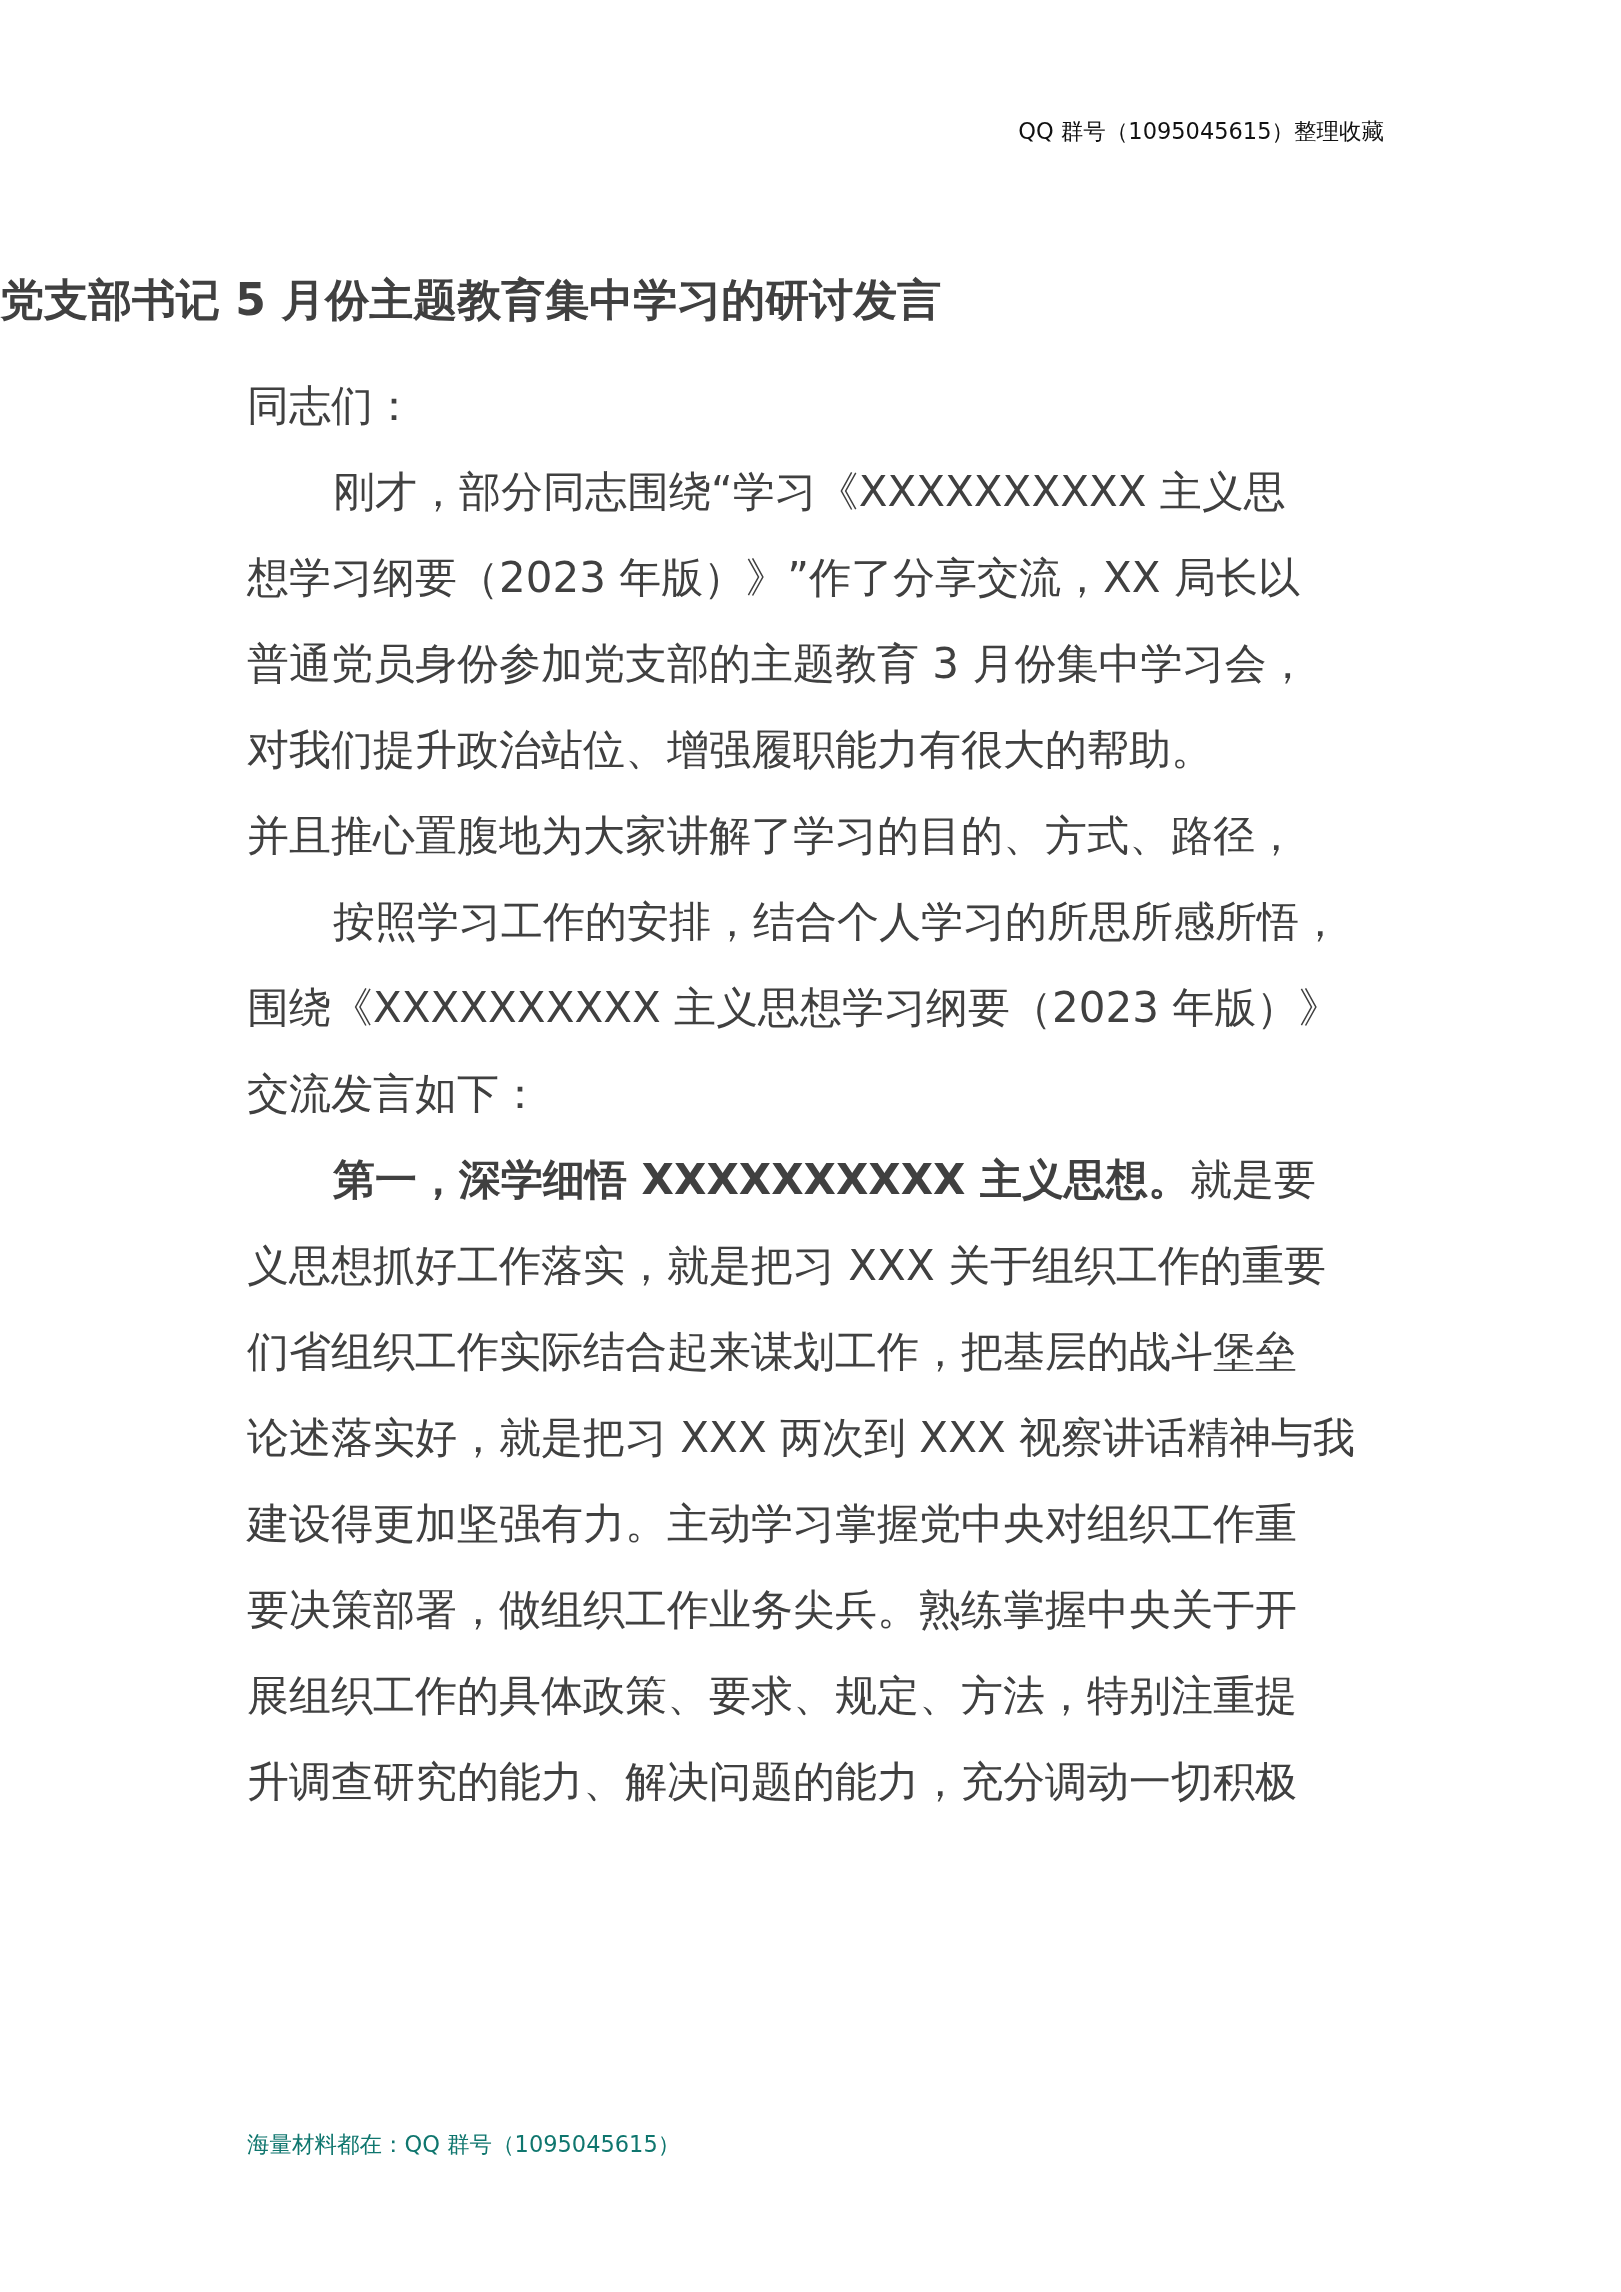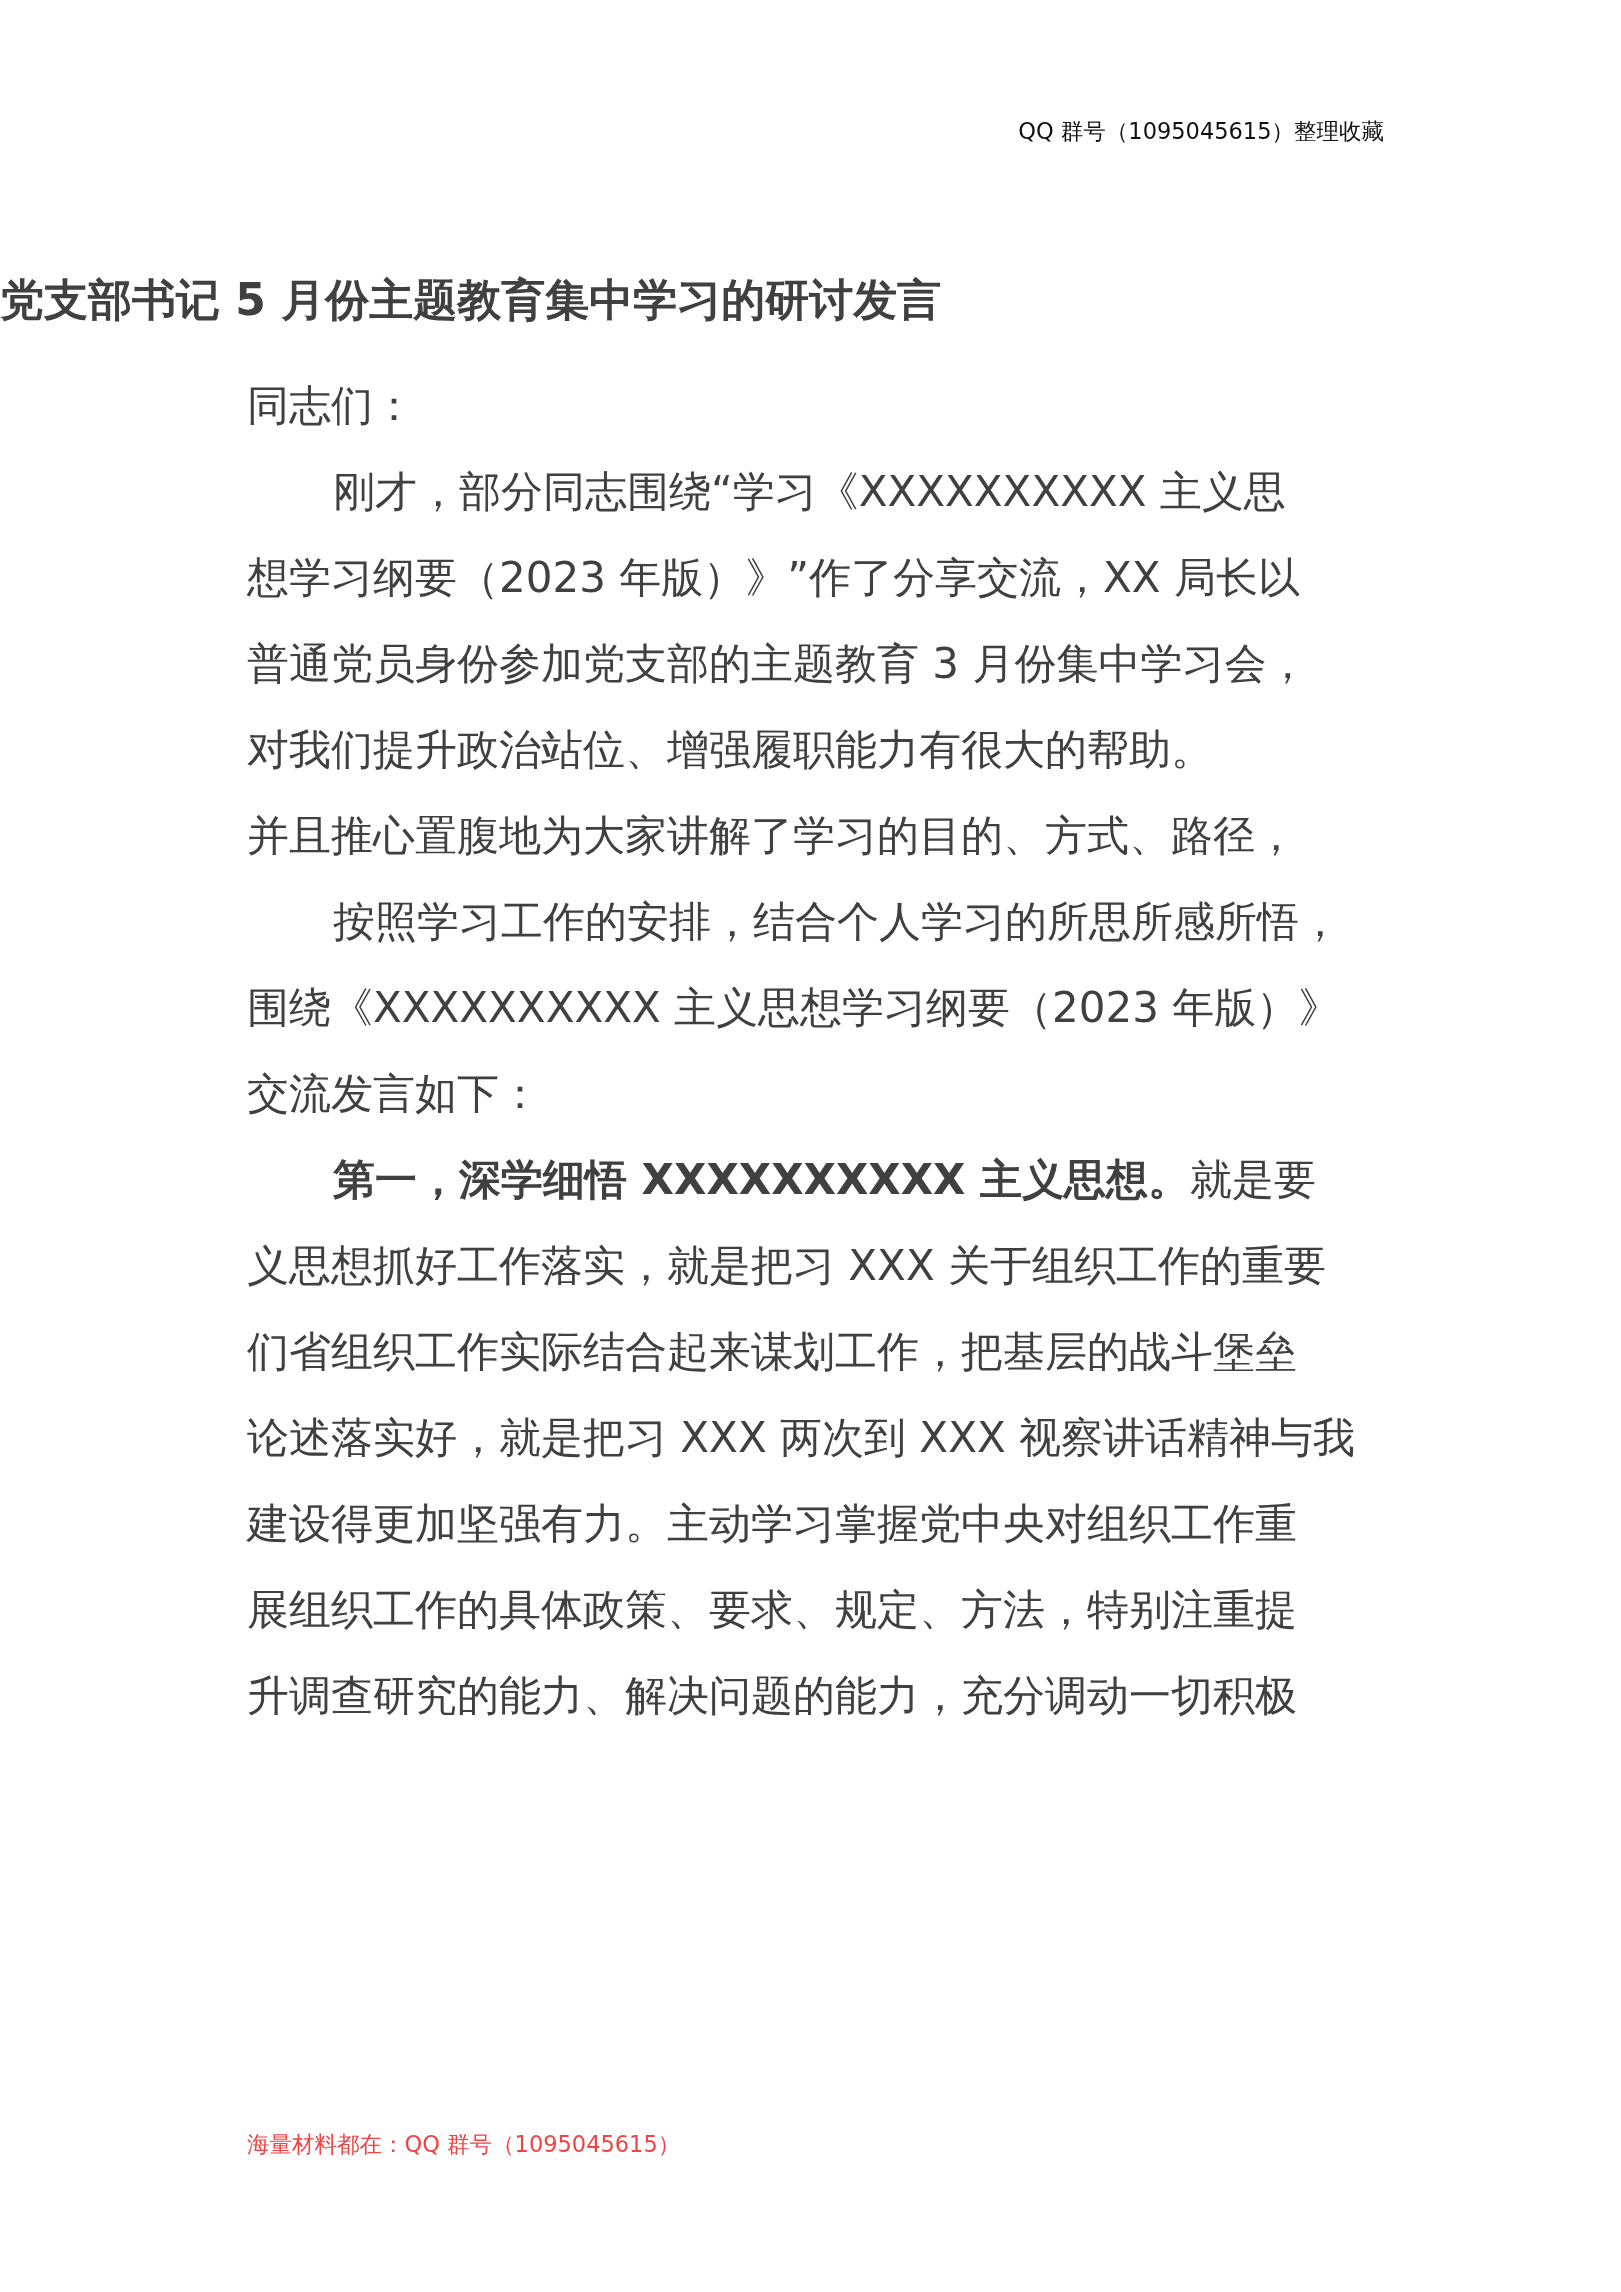--- a/index.html
+++ b/index.html
@@ -7,21 +7,21 @@
          font-family:"DejaVu Sans","Liberation Sans",sans-serif; color:#404040; }
   .header { position:absolute; top:116px; right:237px; font-size:22.5px; color:#111;
             font-family:"DejaVu Serif","Liberation Serif",serif; }
   .header .num { font-family:"DejaVu Sans","Liberation Sans",sans-serif; }
   .title { position:absolute; top:271px; left:0; width:1621px; 
            font-size:44px; font-weight:bold; color:#404040; letter-spacing:0; }
   .body { position:absolute; top:363px; left:247px; width:1137px; }
   .line { font-size:42px; line-height:86px; height:86px; white-space:nowrap; color:#404040; }
   .indent { padding-left:86px; }
   .bold { font-weight:bold; }
-  .footer { position:absolute; top:2129px; left:247px; font-size:22.5px; color:#ef4444;
+  .footer { position:absolute; top:2129px; left:247px; font-size:22.5px; color:#0f766e;
             font-family:"DejaVu Serif","Liberation Serif",serif; }
   .footer .num { font-family:"DejaVu Sans","Liberation Sans",sans-serif; }
 </style>
 </head>
 <body>
 
 <div class="header">
   <span class="num">QQ</span>
   <span>群号（</span><span class="num">1095045615</span><span>）整理收藏</span>
 </div>
@@ -38,20 +38,21 @@
   <div class="line indent">按照学习工作的安排，结合个人学习的所思所感所悟，</div>
   <div class="line">围绕《XXXXXXXXXX 主义思想学习纲要（2023 年版）》</div>
   <div class="line">交流发言如下：</div>
   <div class="line indent">
     <span class="bold">第一，深学细悟 XXXXXXXXXX 主义思想。</span><span>就是要</span>
   </div>
   <div class="line">义思想抓好工作落实，就是把习 XXX 关于组织工作的重要</div>
   <div class="line">们省组织工作实际结合起来谋划工作，把基层的战斗堡垒</div>
   <div class="line">论述落实好，就是把习 XXX 两次到 XXX 视察讲话精神与我</div>
   <div class="line">建设得更加坚强有力。主动学习掌握党中央对组织工作重</div>
+  <div class="line">要决策部署，做组织工作业务尖兵。熟练掌握中央关于开</div>
   <div class="line">展组织工作的具体政策、要求、规定、方法，特别注重提</div>
   <div class="line">升调查研究的能力、解决问题的能力，充分调动一切积极</div>
 </div>
 
 <div class="footer">
   <span>海量材料都在：</span><span class="num">QQ</span>
   <span>群号（</span><span class="num">1095045615</span><span>）</span>
 </div>
 
 

